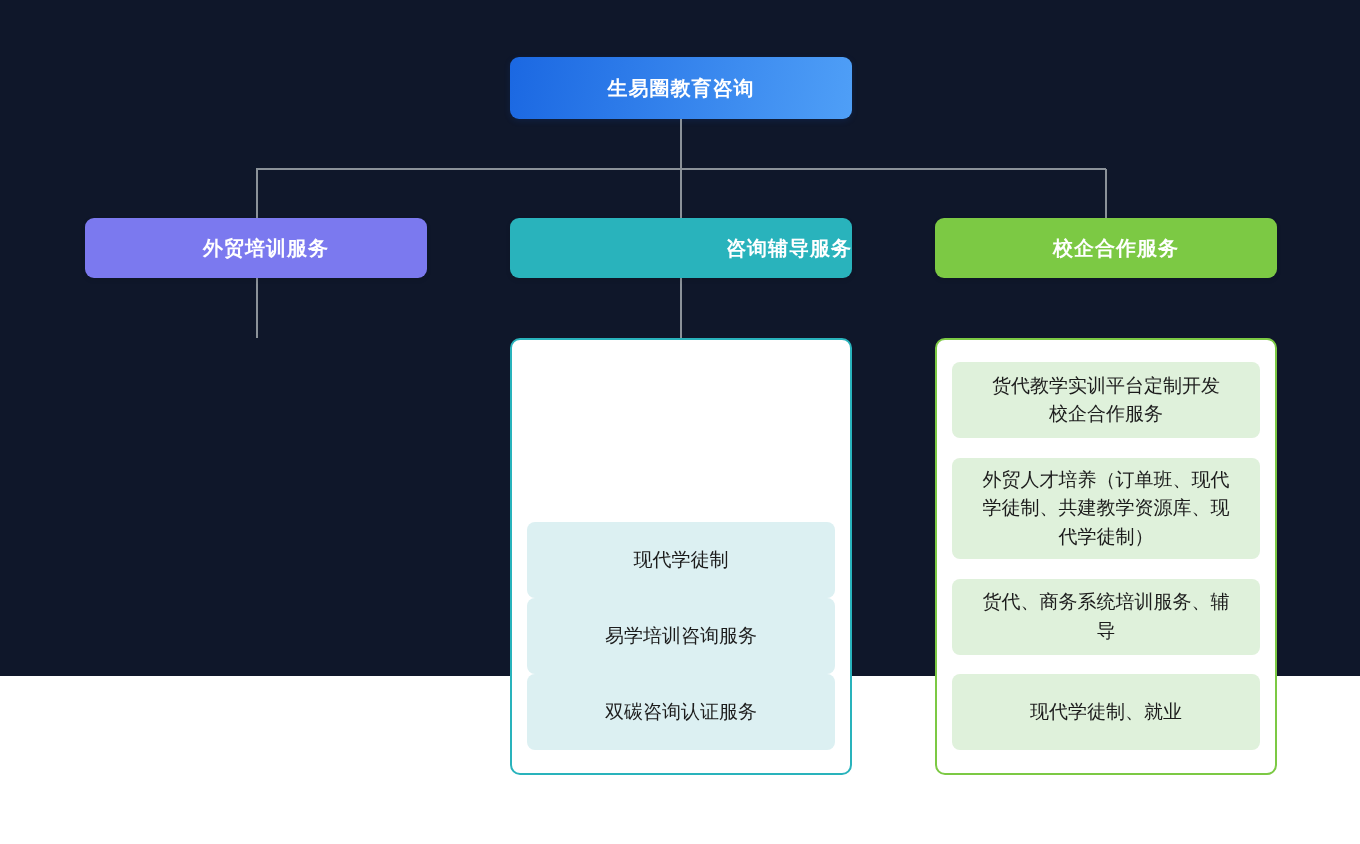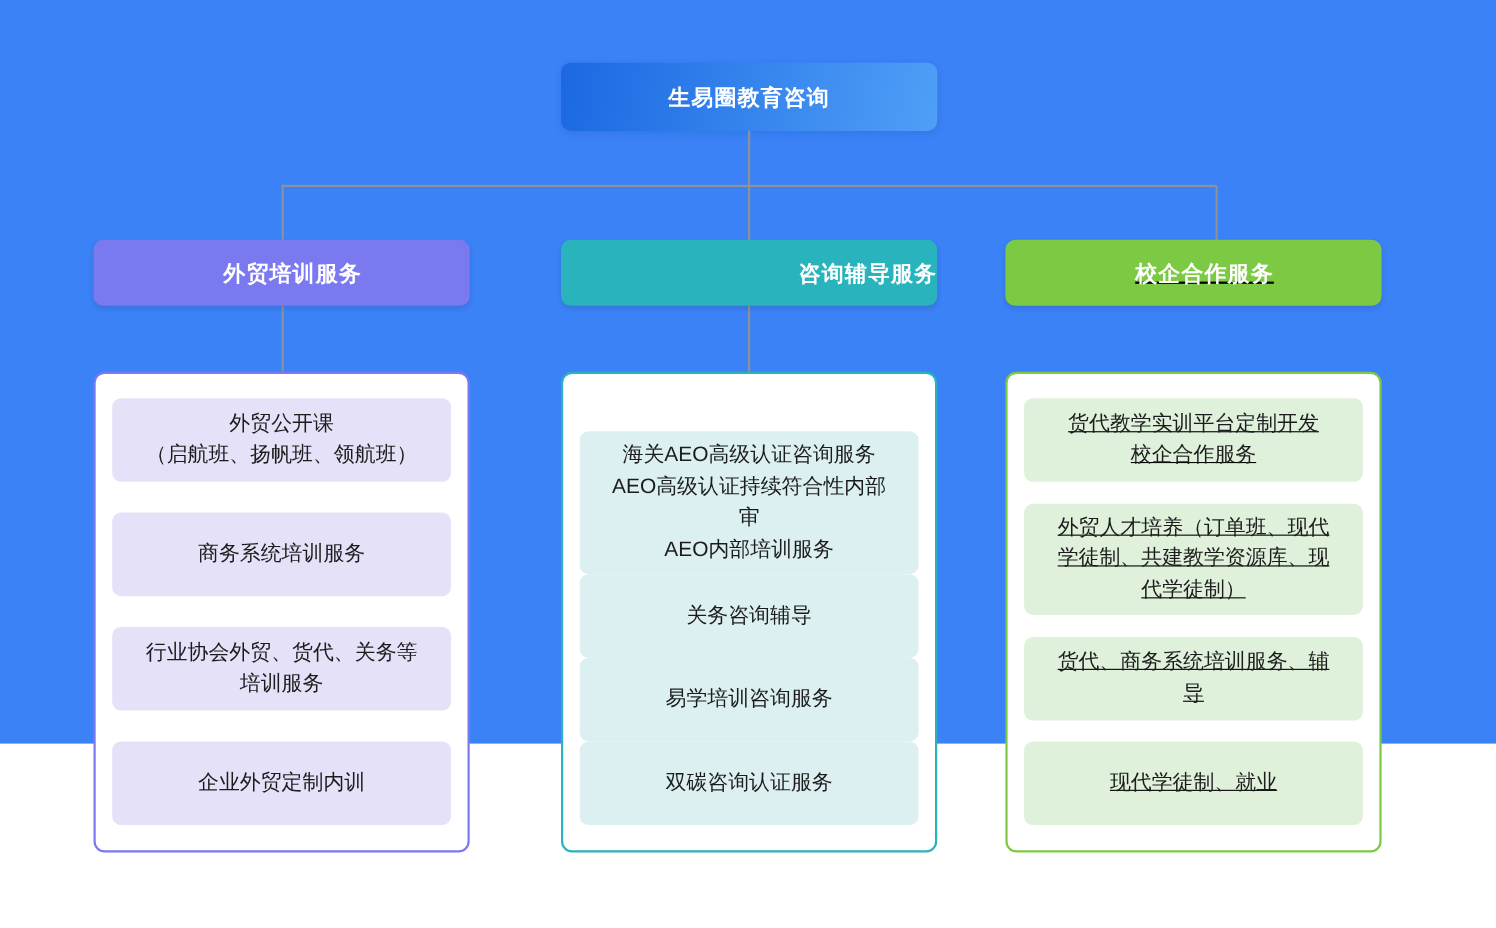--- a/index.html
+++ b/index.html
@@ -4,21 +4,21 @@
 <style>
   * { margin: 0; padding: 0; box-sizing: border-box; }
   html, body { background: #ffffff; }
   body {
     font-family: "Liberation Sans", "DejaVu Sans", sans-serif;
     width: 1360px; height: 844px; overflow: hidden;
   }
   .canvas {
     position: relative;
     width: 1360px; height: 676px;
-    background: #3b82f6;
+    background: #0f172a;
   }
 
   
   .root-node {
     position: absolute;
     left: 510px; top: 57px;
     width: 342px; height: 62px;
     border-radius: 9px;
     background: linear-gradient(100deg, var(--g1, #1b68e2), var(--g2, #4f9ff7));
     display: flex; align-items: center; justify-content: center;
@@ -72,21 +72,21 @@
     text-align: center;
     padding: 8px 24px;
     font-size: 19px;
     line-height: 1.5;
     color: #1c1c1c;
     white-space: pre-line;
   }
 
   .col0 { left: 85px; }
   .col1 { left: 510px; justify-content: flex-end; }
-  .col2 { left: 914px; text-decoration: underline; }
+  .col2 { left: 935px; }
 </style>
 </head>
 <body>
 
 <div class="canvas">
 
   <div class="root-node" style="--g1: #1b68e2; --g2: #4f9ff7;">
     <span class="node-label">生易圈教育咨询</span>
   </div>
 
@@ -101,33 +101,23 @@
   <div class="branch-header col0" style="--hc: #7b79ef;">
     <span class="node-label">外贸培训服务</span>
   </div>
   <div class="branch-header col1" style="--hc: #29b3bc;">
     <span class="node-label">咨询辅导服务</span>
   </div>
   <div class="branch-header col2" style="--hc: #7cc944;">
     <span class="node-label">校企合作服务</span>
   </div>
 
-  <div class="panel col0" style="--bc: #7b79ef;">
-    <div class="service-item" style="--ic: #e4e1f8;">外贸公开课
-（启航班、扬帆班、领航班）</div>
-    <div class="service-item" style="--ic: #e4e1f8;">商务系统培训服务</div>
-    <div class="service-item" style="--ic: #e4e1f8;">行业协会外贸、货代、关务等培训服务</div>
-    <div class="service-item" style="--ic: #e4e1f8;">企业外贸定制内训</div>
-  </div>
 
   <div class="panel col1" style="--bc: #29b3bc;">
-    <div class="service-item" style="--ic: #dcf0f2;">海关AEO高级认证咨询服务
-AEO高级认证持续符合性内部审
-AEO内部培训服务</div>
-    <div class="service-item" style="--ic: #dcf0f2;">关务咨询辅导</div>
+    <div class="service-item" style="--ic: #dcf0f2;">现代学徒制</div>
     <div class="service-item" style="--ic: #dcf0f2;">易学培训咨询服务</div>
     <div class="service-item" style="--ic: #dcf0f2;">双碳咨询认证服务</div>
   </div>
 
   <div class="panel col2" style="--bc: #7cc944;">
     <div class="service-item" style="--ic: #dff1db;">货代教学实训平台定制开发
 校企合作服务</div>
     <div class="service-item" style="--ic: #dff1db;">外贸人才培养（订单班、现代学徒制、共建教学资源库、现代学徒制）</div>
     <div class="service-item" style="--ic: #dff1db;">货代、商务系统培训服务、辅导</div>
     <div class="service-item" style="--ic: #dff1db;">现代学徒制、就业</div>

